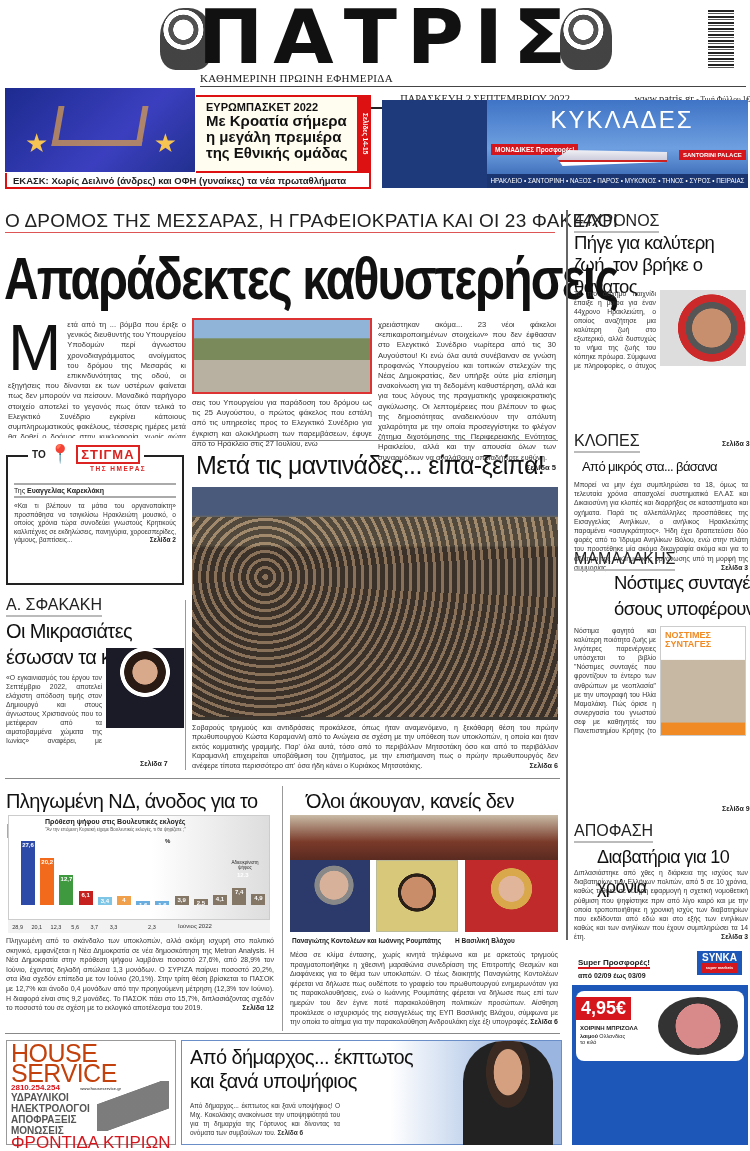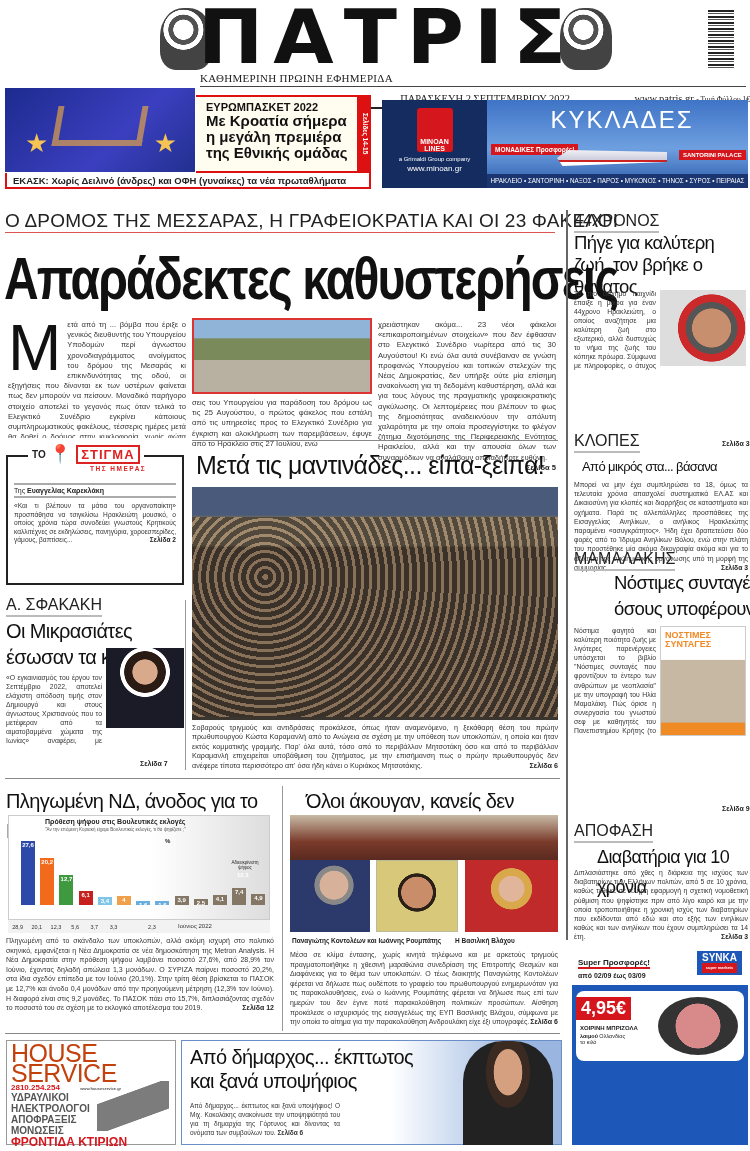--- a/index.html
+++ b/index.html
@@ -88,25 +88,20 @@
   </div>
   <div class="abs promo-box">
     <div class="promo-kicker">ΕΥΡΩΜΠΑΣΚΕΤ 2022</div>
     <div class="promo-head">Με Κροατία σήμερα η μεγάλη πρεμιέρα της Εθνικής ομάδας</div>
     <div class="promo-side">Σελίδες 14-15</div>
   </div>
   <div class="abs promo-strip">ΕΚΑΣΚ: Χωρίς Δειλινό (άνδρες) και ΟΦΗ (γυναίκες) τα νέα πρωταθλήματα</div>
 </section>
 
 <section class="abs minoan">
-  <div class="minoan-left">
-    <div class="minoan-logo">MINOAN LINES</div>
-    <div style="font-size:6px;margin-top:4px;">a Grimaldi Group company</div>
-    <div style="font-size:8px;margin-top:2px;">www.minoan.gr</div>
-  </div>
   <div class="minoan-right">
     <div class="minoan-title">ΚΥΚΛΑΔΕΣ</div>
     <div class="tag-red" style="left:4px;top:44px;font-size:6.5px;">ΜΟΝΑΔΙΚΕΣ Προσφορές!</div>
     <div style="position:absolute;left:70px;top:46px;width:110px;height:20px;background:linear-gradient(180deg,#fff,#ccd 70%,#c22 71% 80%,#fff 81%);clip-path:polygon(0 60%,10% 20%,100% 30%,100% 80%,5% 100%);"></div>
     <div class="tag-red" style="left:192px;top:50px;font-size:6px;">SANTORINI PALACE</div>
     <div class="minoan-ports">ΗΡΑΚΛΕΙΟ • ΣΑΝΤΟΡΙΝΗ • ΝΑΞΟΣ • ΠΑΡΟΣ • ΜΥΚΟΝΟΣ • ΤΗΝΟΣ • ΣΥΡΟΣ • ΠΕΙΡΑΙΑΣ</div>
   </div>
 </section>
 
 <article>
@@ -293,21 +288,21 @@
 <section class="abs house">
   <div class="house-title">HOUSE SERVICE</div>
   <div style="font-size:8px;font-weight:bold;color:#d5161d;">
     <span>2810.254.254</span>
     <span style="font-size:4px;color:#555;margin-left:18px;">www.houseservice.gr</span>
   </div>
   <div class="house-line">ΥΔΡΑΥΛΙΚΟΙ</div>
   <div class="house-line">ΗΛΕΚΤΡΟΛΟΓΟΙ</div>
   <div class="house-line">ΑΠΟΦΡΑΞΕΙΣ</div>
   <div class="house-line">ΜΟΝΩΣΕΙΣ</div>
-  <div style="font-size:12px;font-weight:700;color:#d5161d;line-height:13px;">ΦΡΟΝΤΙΔΑ ΚΤΙΡΙΩΝ</div>
+  <div style="font-size:17px;font-weight:400;color:#d5161d;line-height:13px;">ΦΡΟΝΤΙΔΑ ΚΤΙΡΙΩΝ</div>
   <div style="position:absolute;right:6px;top:40px;width:72px;height:50px;background:linear-gradient(160deg,transparent 30%,#444 31% 70%,transparent 71%);opacity:.7;"></div>
 </section>
 
 <article class="abs mayor">
   <h2 class="head" style="position:absolute;left:8px;top:4px;width:240px;font-size:20px;line-height:24px;">Από δήμαρχος... έκπτωτος και ξανά υποψήφιος</h2>
   <div class="body-text" style="position:absolute;left:8px;top:60px;width:150px;font-size:6.5px;line-height:9px;">
     <span>Από δήμαρχος... έκπτωτος και ξανά υποψήφιος! Ο Μιχ. Κοκολάκης ανακοίνωσε την υποψηφιότητά του για τη δημαρχία της Γόρτυνος και δίνοντας τα ονόματα των συμβούλων του.</span>
     <b>Σελίδα 6</b>
   </div>
   <div style="position:absolute;right:8px;top:0;width:90px;height:104px;background:radial-gradient(ellipse at 50% 30%,#d5a080 0 22%,#3a2a22 23% 34%,#222 35%);border-radius:40px 40px 0 0;"></div>

